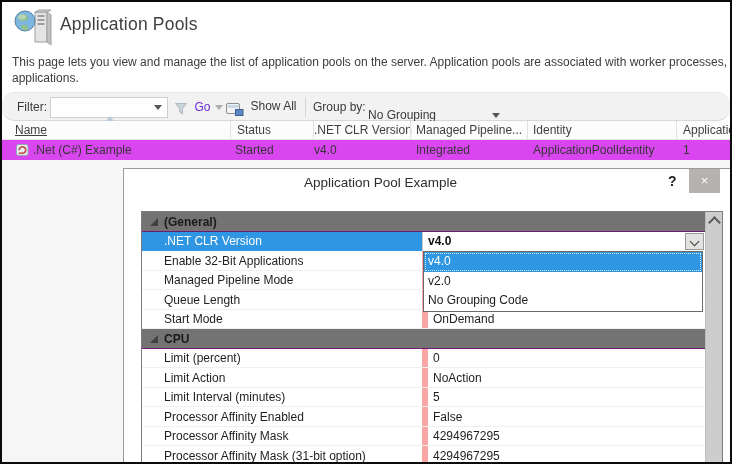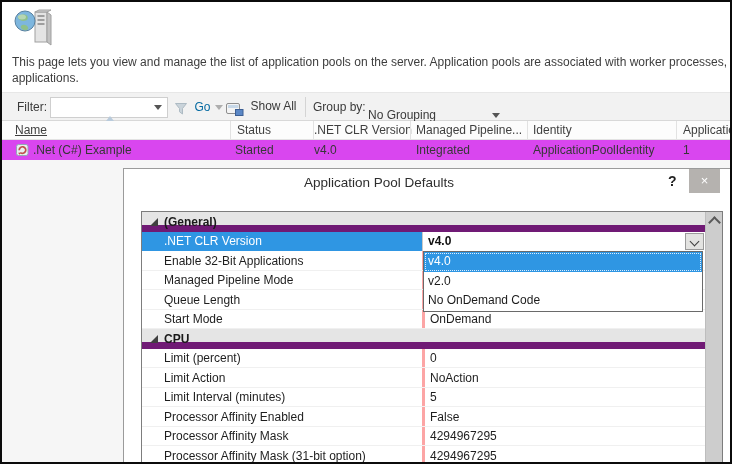--- a/index.html
+++ b/index.html
@@ -7,23 +7,23 @@
     position:relative;width:732px;height:464px;box-sizing:border-box;
     border:2px solid #0b0b0b;background:#ffffff;overflow:hidden;
     font-family:"Liberation Sans",sans-serif;color:#3c3c3c;
   }
   .abs{position:absolute;}
   
   .page-title{left:58px;top:12px;font-size:17.5px;color:#404040;letter-spacing:.2px;}
   .desc{left:10px;font-size:12px;color:#3d3d3d;white-space:nowrap;overflow:hidden;width:716px;}
   
   .toolbar{left:0;top:90px;width:728px;height:29px;background:#f2f2f2;
-    border-top:1px solid #e7e7e7;border-bottom:1px solid #d8d8d8;box-sizing:border-box;}
+    border-top:1px solid #e7e7e7;border-bottom:1px solid #d8d8d8;box-sizing:border-box;border-radius:13px;}
   .tb-text{font-size:12px;color:#3a3a3a;top:7px;}
-  .tb-disabled{color:#0369a1;}
+  .tb-disabled{color:#6d28d9;}
   .filter-combo{left:48px;top:4px;width:116px;height:19px;background:#fff;border:1px solid #cfcfcf;}
   .caret{width:0;height:0;border-left:4px solid transparent;border-right:4px solid transparent;border-top:5px solid #555;}
   .caret.dim{border-top-color:#aeaeae;}
   .tb-sep{left:303px;top:4px;width:1px;height:20px;background:#d4d4d4;}
   
   .lv-header{left:0;top:119px;width:728px;height:19px;background:#fcfcfc;border-bottom:1px solid #e2e2e2;box-sizing:border-box;}
   .lv-h{font-size:12px;color:#3f3f3f;top:2px;}
   .col-sep{top:119px;width:1px;height:19px;background:#e2e2e2;}
   .sort-up{left:104px;top:114px;width:0;height:0;border-left:4px solid transparent;border-right:4px solid transparent;border-bottom:5px solid #b9cbdc;}
   .lv-row{left:0;top:138px;width:728px;height:20px;background:#d946ef;}
@@ -32,25 +32,25 @@
   
   .dialog{left:121px;top:166px;width:622px;height:310px;background:#fff;border:1px solid #9b9b9b;box-sizing:border-box;}
   .dlg-title{left:180px;top:6px;font-size:13.5px;color:#2e2e2e;}
   .dlg-help{left:544px;top:4px;font-size:14px;font-weight:bold;color:#1f1f1f;cursor:default;}
   .dlg-close{left:565px;top:0;width:31px;height:24px;background:#b5b2af;color:#fff;
     font-size:13px;text-align:center;line-height:23px;}
   
   .grid{left:17px;top:42px;width:582px;height:254px;border:1px solid #7d7d7d;background:#fff;box-sizing:border-box;overflow:hidden;}
   .rows{position:absolute;left:0;top:0;width:563px;}
   .grow{position:relative;height:19.5px;box-sizing:border-box;border-bottom:1px solid #f0f0f0;background:#fff;font-size:12px;color:#1e1e1e;}
-  .grow.sec{background:#e5e5e5;border-bottom:7px solid #701a75;}
+  .grow.sec{background:#737373;border-bottom:1px solid #701a75;}
   .expander{position:absolute;left:8px;top:6px;width:0;height:0;border-bottom:8px solid #404040;border-left:8px solid transparent;}
   .sec-label{position:absolute;left:22px;top:2.5px;font-weight:bold;color:#1a1a1a;}
   .plabel{position:absolute;left:22px;top:2.5px;}
-  .pvalue{position:absolute;left:280px;right:0;top:0;bottom:0;border-left:3px solid #fca5a5;padding:2.5px 0 0 5px;box-sizing:border-box;}
+  .pvalue{position:absolute;left:280px;right:0;top:0;bottom:0;border-left:6px solid #fca5a5;padding:2.5px 0 0 5px;box-sizing:border-box;}
   .grow.sel{background:#2f96e3;border-bottom:none;}
   .grow.sel .plabel{color:#fff;}
   .editor{position:absolute;left:280px;right:0;top:0;bottom:0;background:#fff;border-left:1px solid #c9c9c9;box-sizing:border-box;}
   .editor b{position:absolute;left:5px;top:2.5px;font-size:12px;color:#111;}
   .combo-btn{position:absolute;right:1px;top:1px;width:19px;bottom:1px;background:#e3e3e1;border:1px solid #9a9a9a;box-sizing:border-box;}
   .chev-down{position:absolute;left:5px;top:4px;width:6px;height:6px;border-right:1.6px solid #3e3e3e;border-bottom:1.6px solid #3e3e3e;transform:rotate(45deg);}
   
   .popup{left:299px;top:82px;width:280px;background:#fff;border:1px solid #6a6a6a;z-index:5;box-sizing:border-box;}
   .opt{height:19.5px;line-height:19.5px;padding-left:4px;font-size:12px;color:#1b1b1b;box-sizing:border-box;}
   .opt.hl{background:#2f96e3;color:#fff;outline:1px dotted #dbeeff;outline-offset:-2px;}
@@ -70,20 +70,21 @@
       <path d="M23 6 l4 -2 h12 l-4 2 z" fill="#d2d2d2" stroke="#a0a0a0"></path>
       <rect x="25.5" y="9" width="7" height="2" fill="#9e9e9e"></rect>
       <rect x="25.5" y="13" width="7" height="2" fill="#9e9e9e"></rect>
       <rect x="25.5" y="17" width="7" height="2" fill="#9e9e9e"></rect>
       <circle cx="13" cy="15" r="10" fill="#7db6de" stroke="#57809f"></circle>
       <path d="M6 10 q4 -3 8 -1 q3 2 1 5 q-4 2 -7 0 q-3 -2 -2 -4z" fill="#8fc08a"></path>
       <path d="M10 19 q4 -1 6 2 q1 2 -1 3 q-4 1 -6 -2 q-1 -2 1 -3z" fill="#8fc08a"></path>
       <ellipse cx="10" cy="11" rx="4" ry="2.5" fill="#ffffff" opacity="0.35"></ellipse>
     </svg>
   </div>
+  <div class="abs page-title">Application Pools</div>
   <div class="abs desc" style="top:53px;">This page lets you view and manage the list of application pools on the server. Application pools are associated with worker processes, contain one or more</div>
   <div class="abs desc" style="top:69px;">applications.</div>
 
   <div class="abs toolbar">
     <span class="abs tb-text" style="left:15px;">Filter:</span>
     <span class="abs filter-combo">
       <span class="abs tb-text" style="left:3px;top:2px;"></span>
       <span class="abs caret" style="right:5px;top:7px;"></span>
     </span>
     <span class="abs" style="left:172px;top:7px;">
@@ -136,21 +137,21 @@
     <span class="abs lv-c" style="left:233px;">Started</span>
     <span class="abs lv-c" style="left:312px;">v4.0</span>
     <span class="abs lv-c" style="left:414px;">Integrated</span>
     <span class="abs lv-c" style="left:531px;">ApplicationPoolIdentity</span>
     <span class="abs lv-c" style="left:681px;">1</span>
   </div>
 
   <div class="abs backdrop"></div>
 
   <div class="abs dialog">
-    <div class="abs dlg-title">Application Pool Defaults</div>
+    <div class="abs dlg-title">Application Pool Example</div>
     <div class="abs dlg-help">?</div>
     <div class="abs dlg-close">
       <span>×</span>
     </div>
 
     <div class="abs grid">
       <div class="rows">
 
         <div class="grow sec">
           <span class="expander"></span>
@@ -217,17 +218,17 @@
       </div>
 
       <div class="vscroll">
         <span class="chev-up"></span>
       </div>
     </div>
 
     <div class="abs popup">
       <div class="opt hl">v4.0</div>
       <div class="opt">v2.0</div>
-      <div class="opt">No OnDemand Code</div>
+      <div class="opt">No Grouping Code</div>
     </div>
   </div>
 
 </div>
 
 </body></html>

